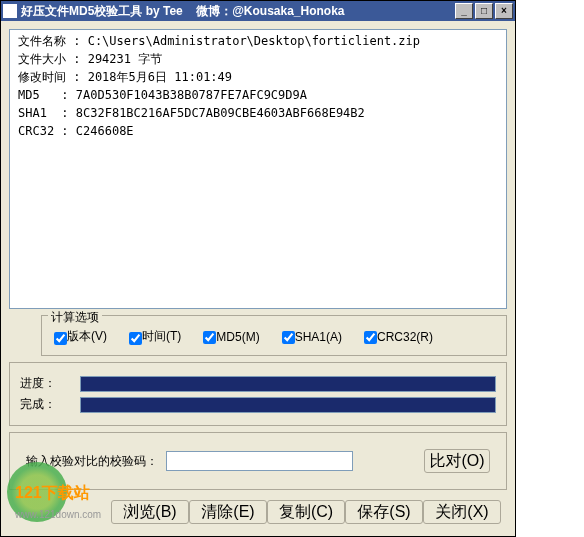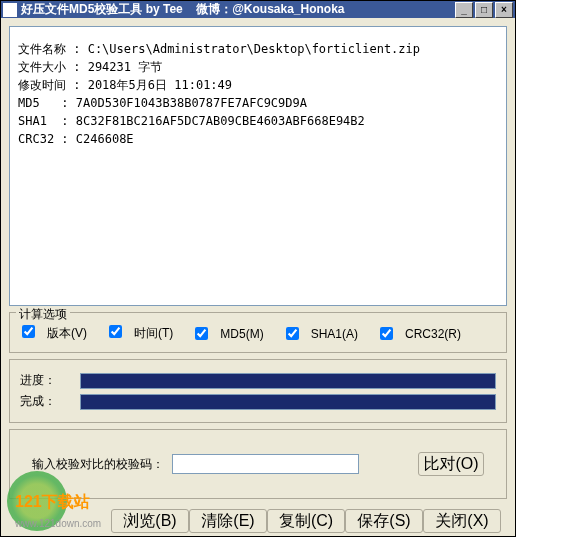--- a/index.html
+++ b/index.html
@@ -4,31 +4,31 @@
 <style>
 * { box-sizing: border-box; margin: 0; padding: 0; }
 body { font-family: "SimSun", "Microsoft YaHei", sans-serif; font-size: 12px; background: #fff; }
 .window { width: 516px; height: 537px; border: 1px solid #000; background: #ece9d8; display: flex; flex-direction: column; }
 .titlebar { height: 22px; background: linear-gradient(#3b5998, #3b5998); color: #fff; display: flex; align-items: center; padding: 0 2px; font-size: 12px; font-weight: bold; }
 .titlebar .icon { width: 14px; height: 14px; background: #fff; margin-right: 4px; display: inline-block; }
 .titlebar .title { flex: 1; white-space: pre; }
 .titlebar .winbtns { display: flex; gap: 2px; }
 .winbtn { width: 18px; height: 16px; background: #c0c0c0; border: 1px solid #fff; border-right-color: #404040; border-bottom-color: #404040; font-size: 10px; line-height: 14px; text-align: center; color: #000; font-family: Arial; cursor: pointer; }
 .content { flex: 1; padding: 8px; display: flex; flex-direction: column; gap: 6px; }
-.output { background: #fff; border: 1px solid #7f9db9; height: 280px; padding: 13px 8px; font-family: "SimSun", monospace; font-size: 12px; line-height: 18px; white-space: pre; overflow: auto; }
-.groupbox { border: 1px solid #aca899; padding: 10px 8px 8px; position: relative; }
+.output { background: #fff; border: 1px solid #7f9db9; height: 280px; padding: 2px 8px; font-family: "SimSun", monospace; font-size: 12px; line-height: 18px; white-space: pre; overflow: auto; }
+.groupbox { border: 1px solid #aca899; padding: 10px 8px 8px; position: relative; margin-left: 32px; }
 .groupbox .legend { position: absolute; top: -7px; left: 6px; background: #ece9d8; padding: 0 3px; font-size: 12px; }
 .checkrow { display: flex; gap: 22px; align-items: center; padding: 2px 4px; }
-.chk { display: flex; align-items: flex-start; gap: 12px; cursor: pointer; }
+.chk { display: flex; align-items: flex-end; gap: 0; cursor: pointer; }
 .chk input { width: 13px; height: 13px; }
 .progress-area { border: 1px solid #aca899; padding: 8px 10px; }
 .prow { display: flex; align-items: center; gap: 24px; margin: 4px 0; justify-content: flex-end; }
 .prow .plabel { width: 36px; }
 .pbar { flex: 1; height: 16px; border: 1px solid #7f9db9; background: #1a2a6c; }
-.verifyrow { border: 1px solid #aca899; padding: 22px; display: flex; align-items: center; gap: 8px; }
+.verifyrow { border: 1px solid #aca899; padding: 16px; display: flex; align-items: center; gap: 8px; }
 .verifyrow input[type=text] { flex: 1; height: 20px; border: 1px solid #7f9db9; padding: 0 4px; max-width: 260px; }
 .btn { min-width: 66px; height: 24px; background: #ece9d8; border: 1px solid #aca899; border-radius: 3px; cursor: pointer; font-size: 16px; font-family: inherit; }
 .btnrow { display: flex; justify-content: flex-end; padding: 4px 6px; }
 .btnrow .btn { min-width: 78px; }
 .watermark { position: absolute; left: 6px; bottom: 14px; width: 60px; height: 60px; background: radial-gradient(circle, #8bc34a 40%, #4caf50 60%); border-radius: 50%; opacity: 0.85; }
 .watermark-text { position: absolute; left: 14px; bottom: 14px; font-size: 16px; font-weight: bold; color: #ff9800; }
 .content-wrap { position: relative; flex: 1; display: flex; flex-direction: column; }
 </style>
 </head>
 <body>

